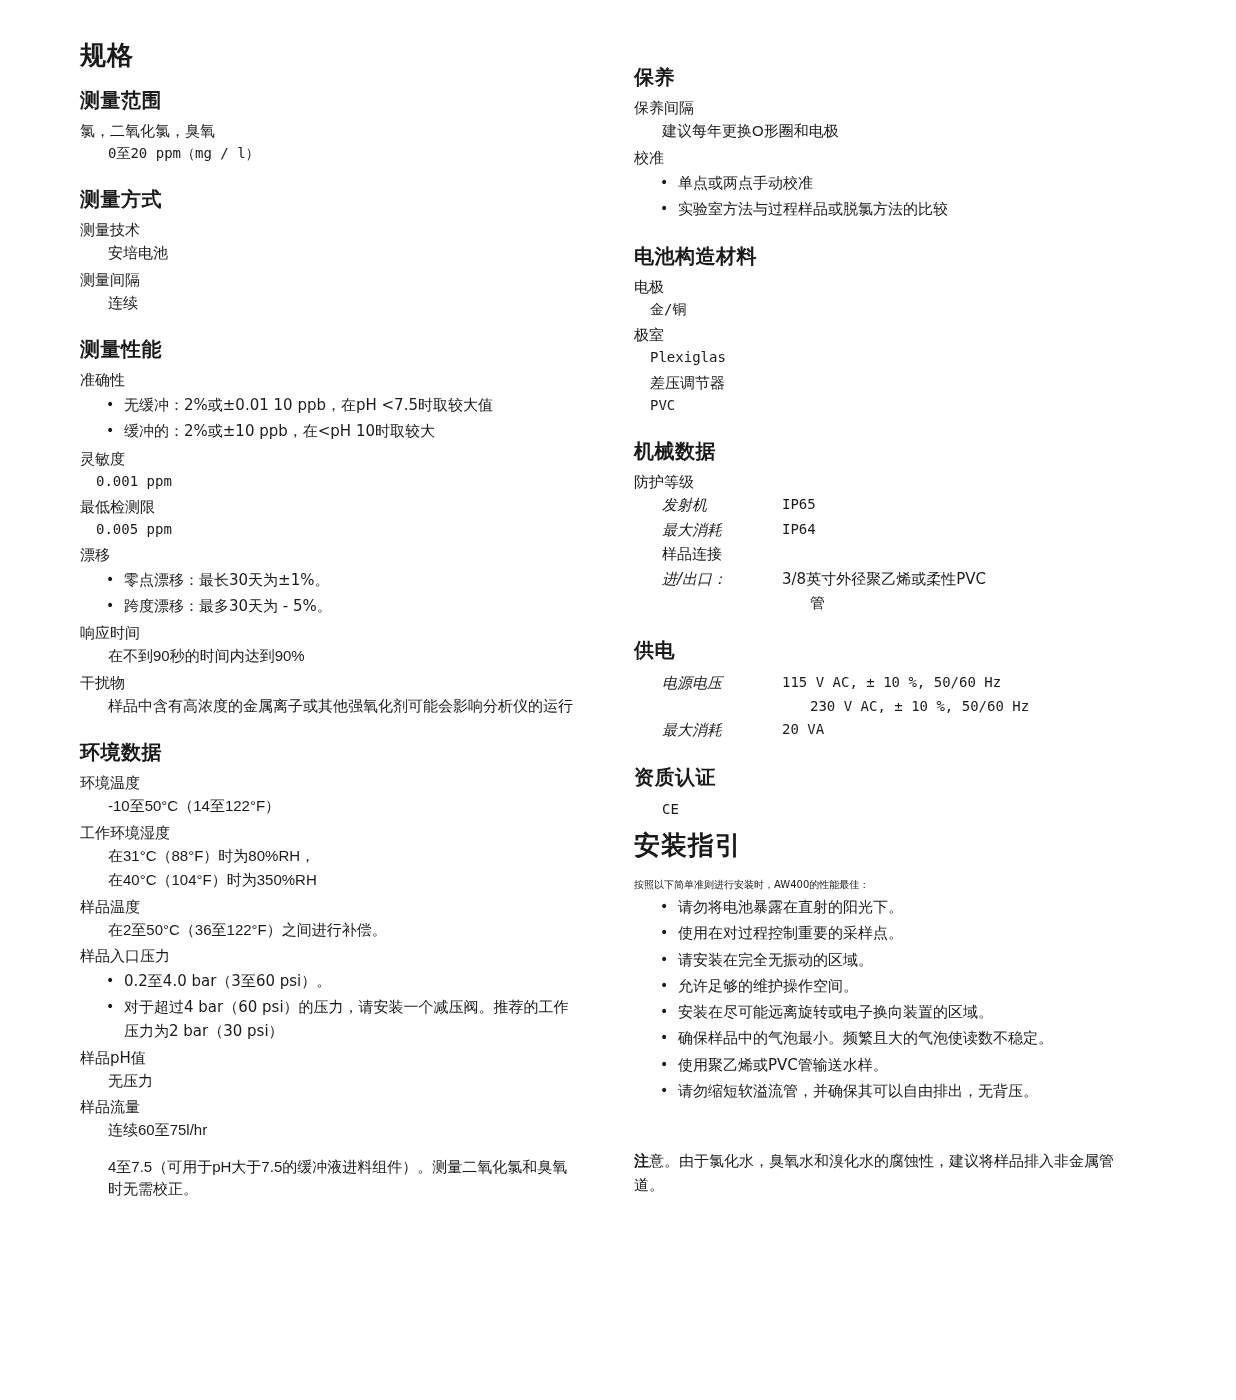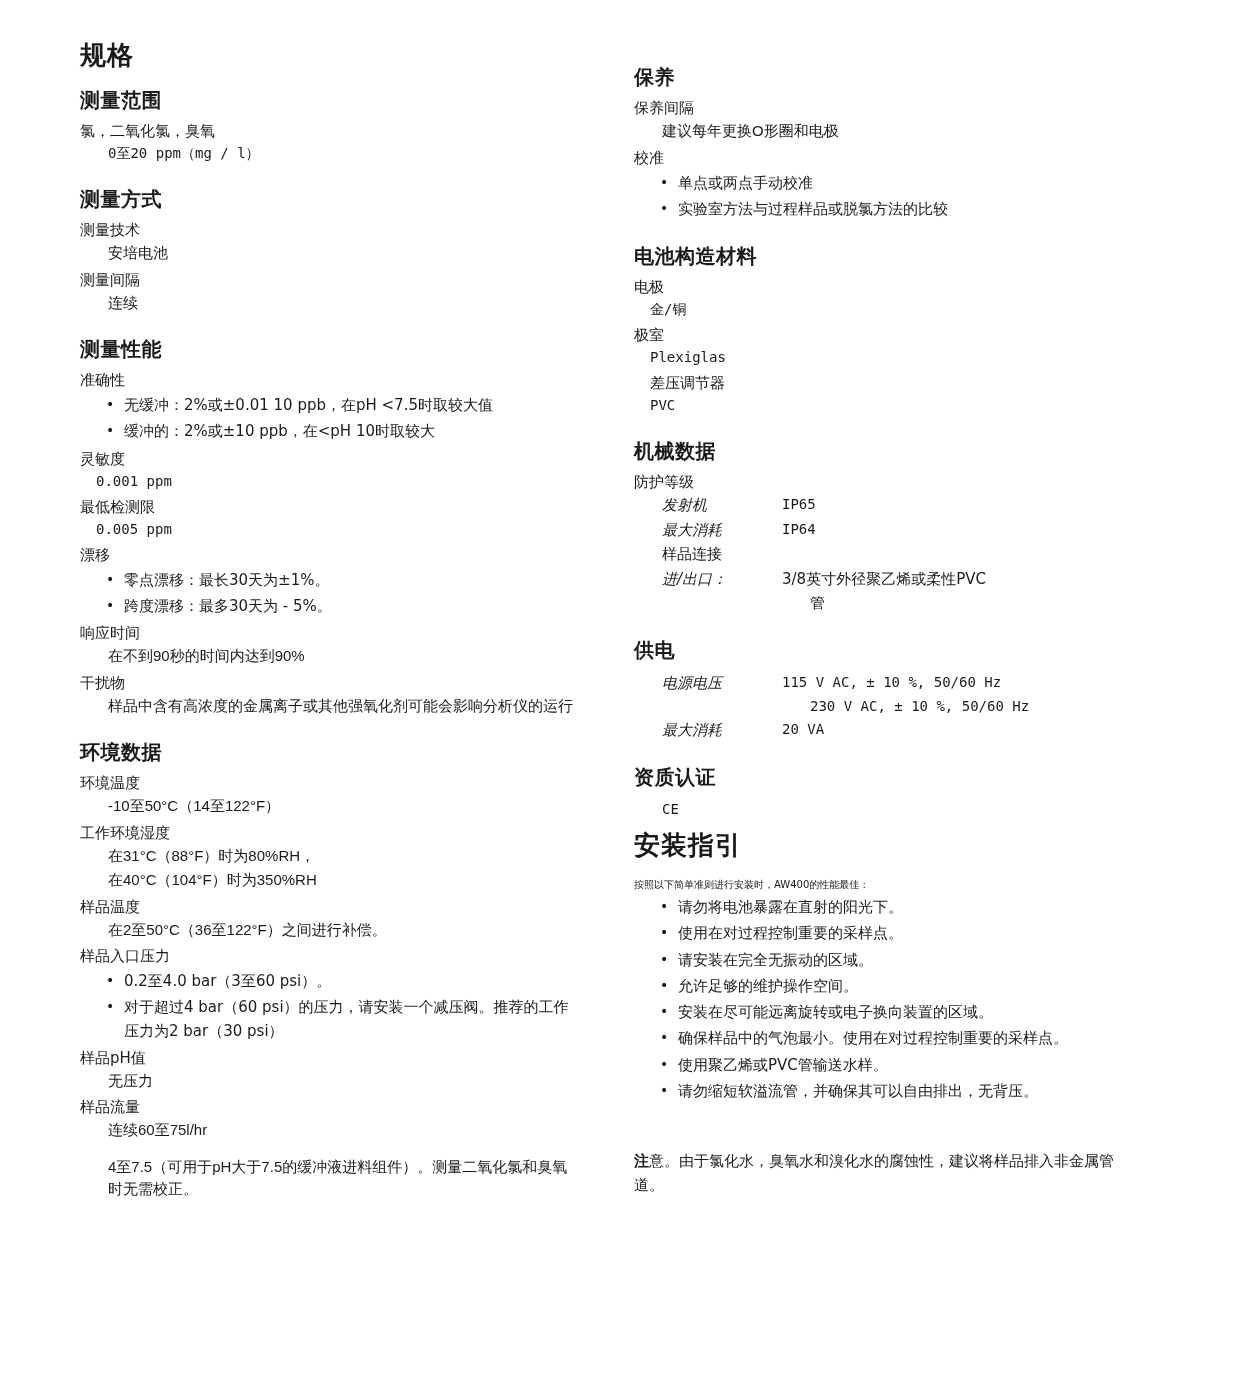--- a/index.html
+++ b/index.html
@@ -238,21 +238,21 @@
       <div class="val mono">CE</div>
 
       <h1 class="doc-title gap-xl">安装指引</h1>
       <div class="install-intro">按照以下简单准则进行安装时，AW400的性能最佳：</div>
       <ul class="bul">
         <li>请勿将电池暴露在直射的阳光下。</li>
         <li>使用在对过程控制重要的采样点。</li>
         <li>请安装在完全无振动的区域。</li>
         <li>允许足够的维护操作空间。</li>
         <li>安装在尽可能远离旋转或电子换向装置的区域。</li>
-        <li>确保样品中的气泡最小。使用在对过程控制重要的采样点。</li>
+        <li>确保样品中的气泡最小。频繁且大的气泡使读数不稳定。</li>
         <li>使用聚乙烯或PVC管输送水样。</li>
         <li>请勿缩短软溢流管，并确保其可以自由排出，无背压。</li>
       </ul>
 
       <div class="note"><b>注</b><span>意。由于氯化水，臭氧水和溴化水的腐蚀性，建议将样品排入非金属管道。</span></div>
 
     </div>
 
   </div>
 </div>

